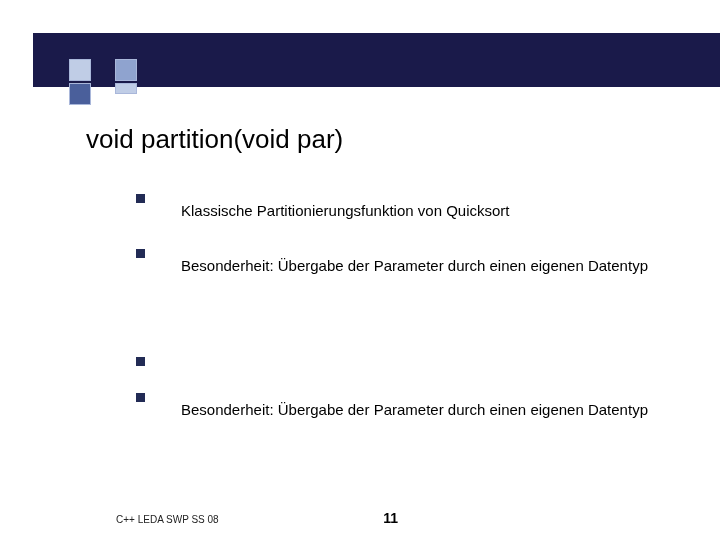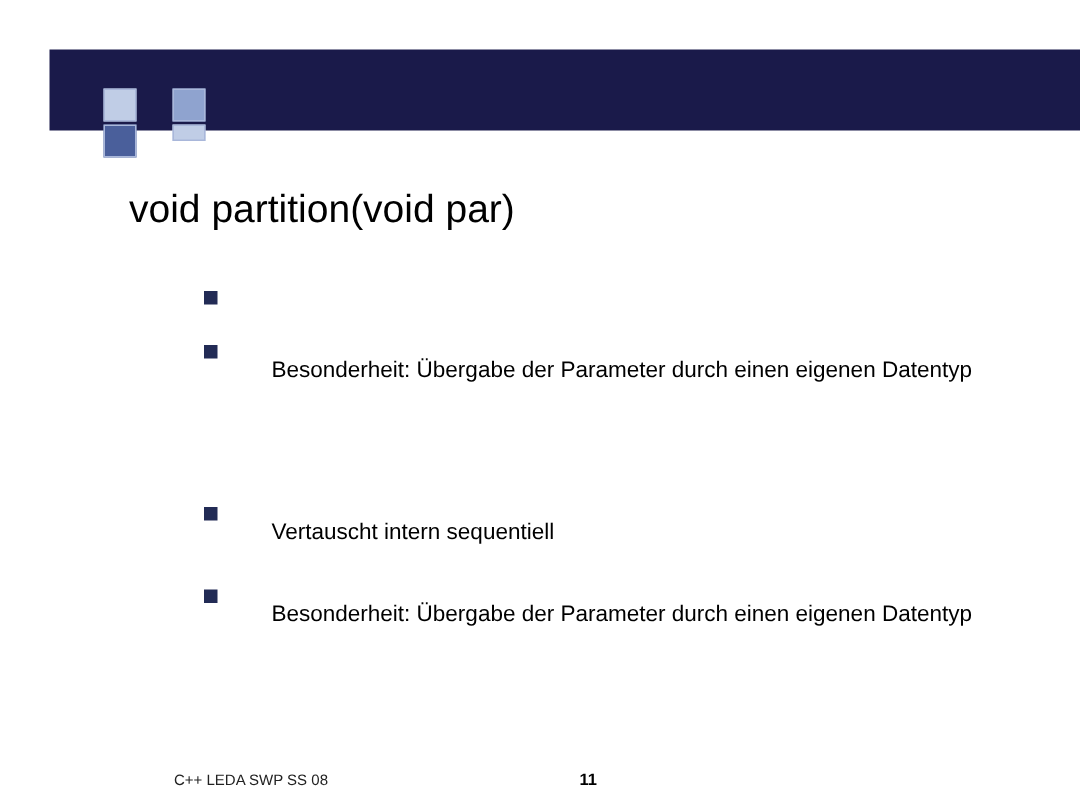--- a/index.html
+++ b/index.html
@@ -76,21 +76,21 @@
     color: #222;
     width: 200px;
   }
   .footer .center {
     font-size: 10px;
     color: #222;
     flex: 1;
     text-align: center;
   }
   .footer .right {
-    font-size: 11px;
+    font-size: 14px;
     font-weight: 700;
     color: #000;
     width: 60px;
     text-align: right;
   }
 </style>
 </head>
 <body>
 
 <div class="topbar">
@@ -103,31 +103,31 @@
     <div class="sq light half"></div>
   </div>
 </div>
 
 <div class="content">
 
   <h2 class="heading">void partition(void par)</h2>
   <ul class="bullets">
     <li>
       <span class="bullet-icon"></span>
+      <span>Klassische Partitionierungsfunktion von Quicksort</span>
     </li>
     <li>
       <span class="bullet-icon"></span>
       <span>Besonderheit: Übergabe der Parameter durch einen eigenen Datentyp</span>
     </li>
   </ul>
 
   <ul class="bullets">
     <li>
       <span class="bullet-icon"></span>
-      <span>Vertauscht intern sequentiell</span>
     </li>
     <li>
       <span class="bullet-icon"></span>
       <span>Besonderheit: Übergabe der Parameter durch einen eigenen Datentyp</span>
     </li>
   </ul>
 
 </div>
 
 <div class="footer">

